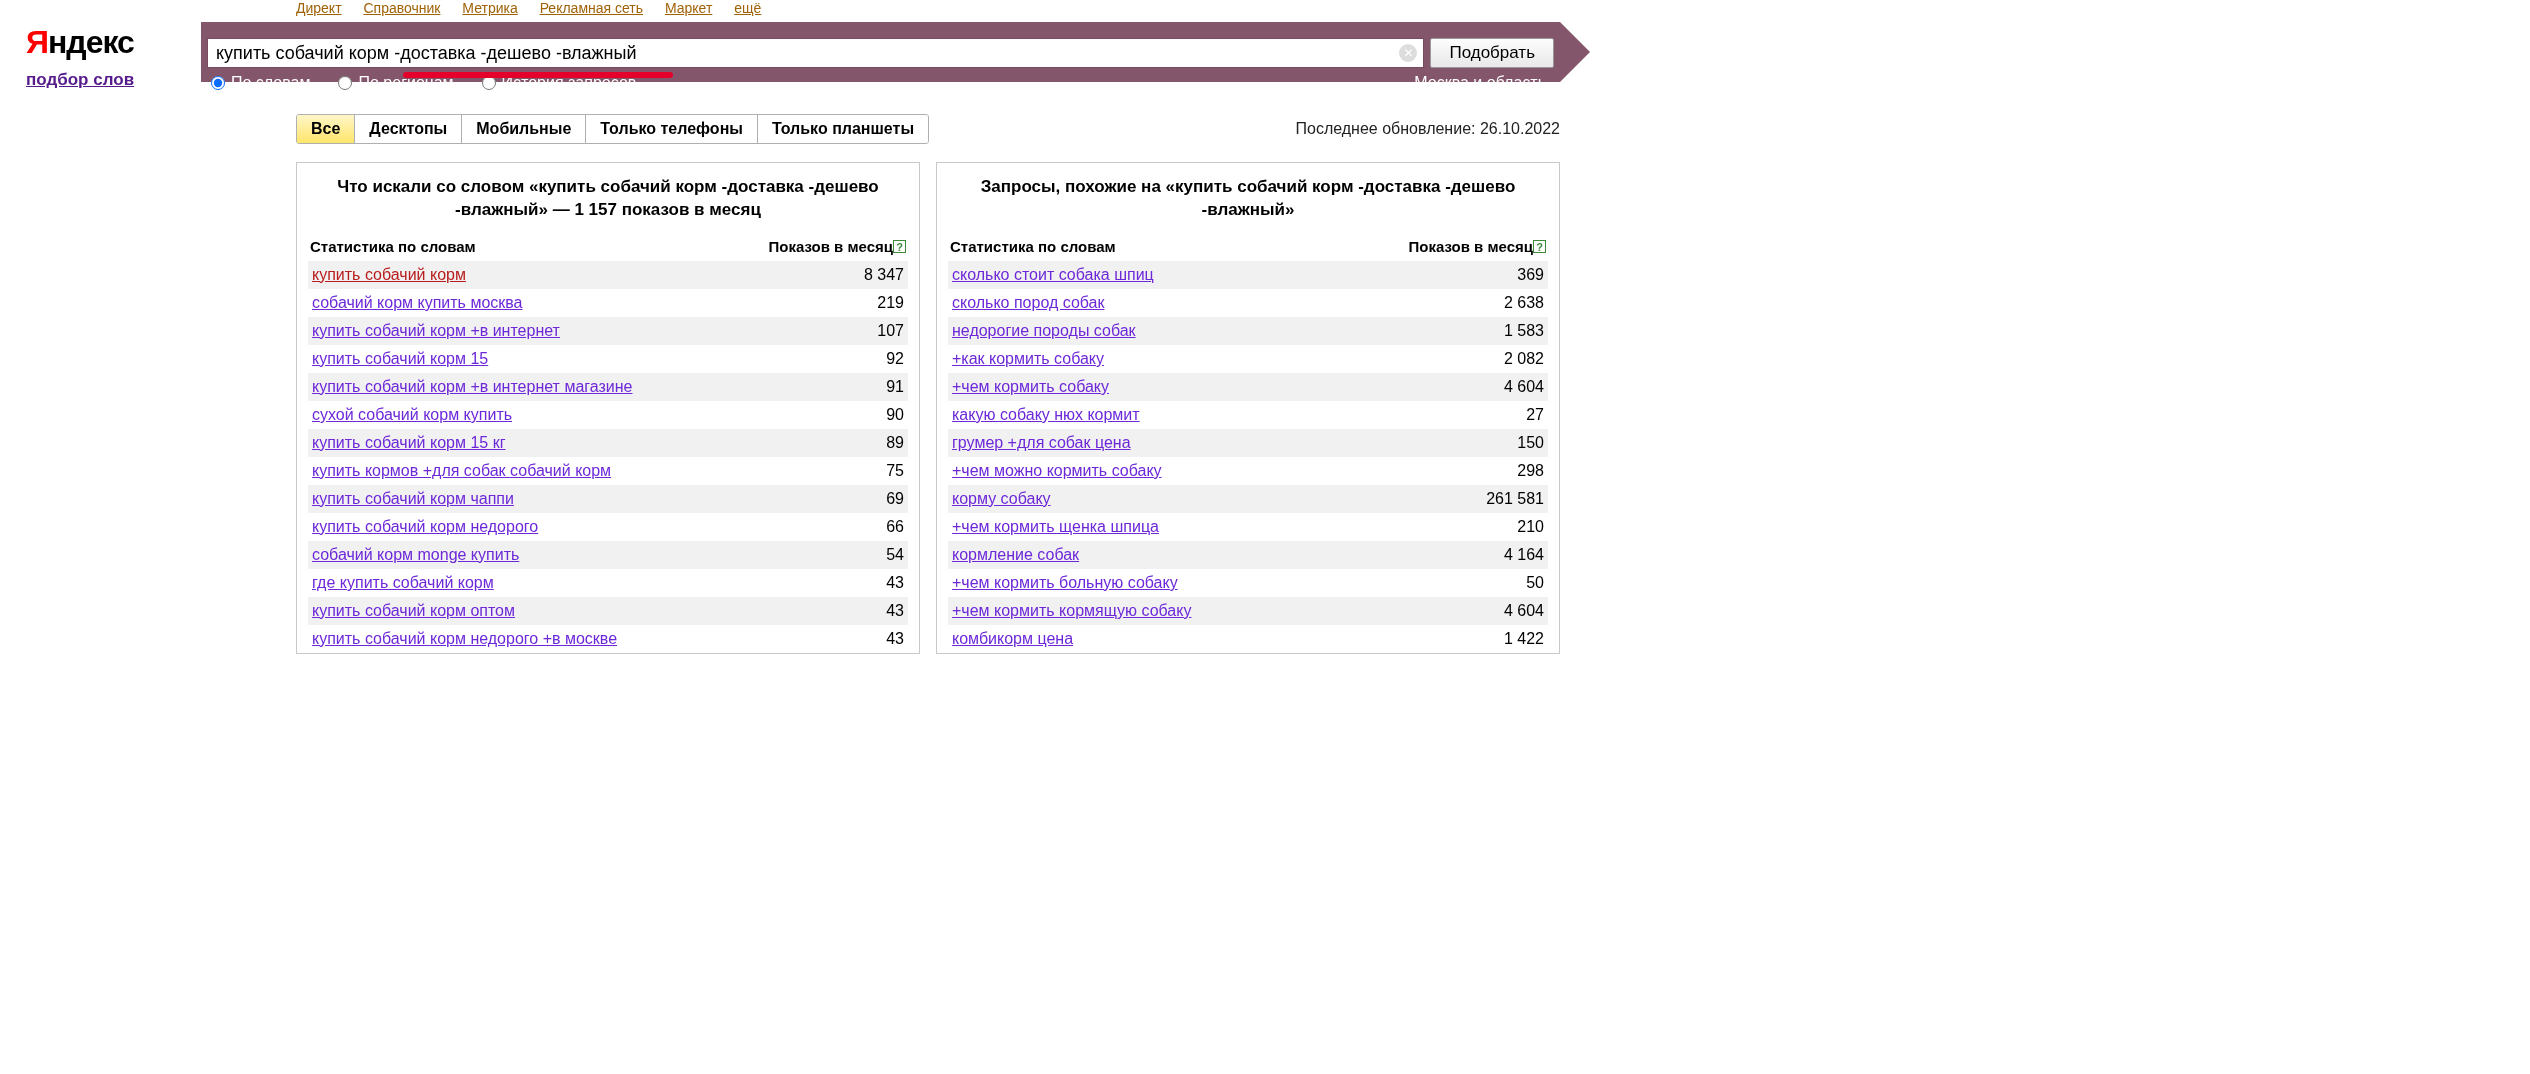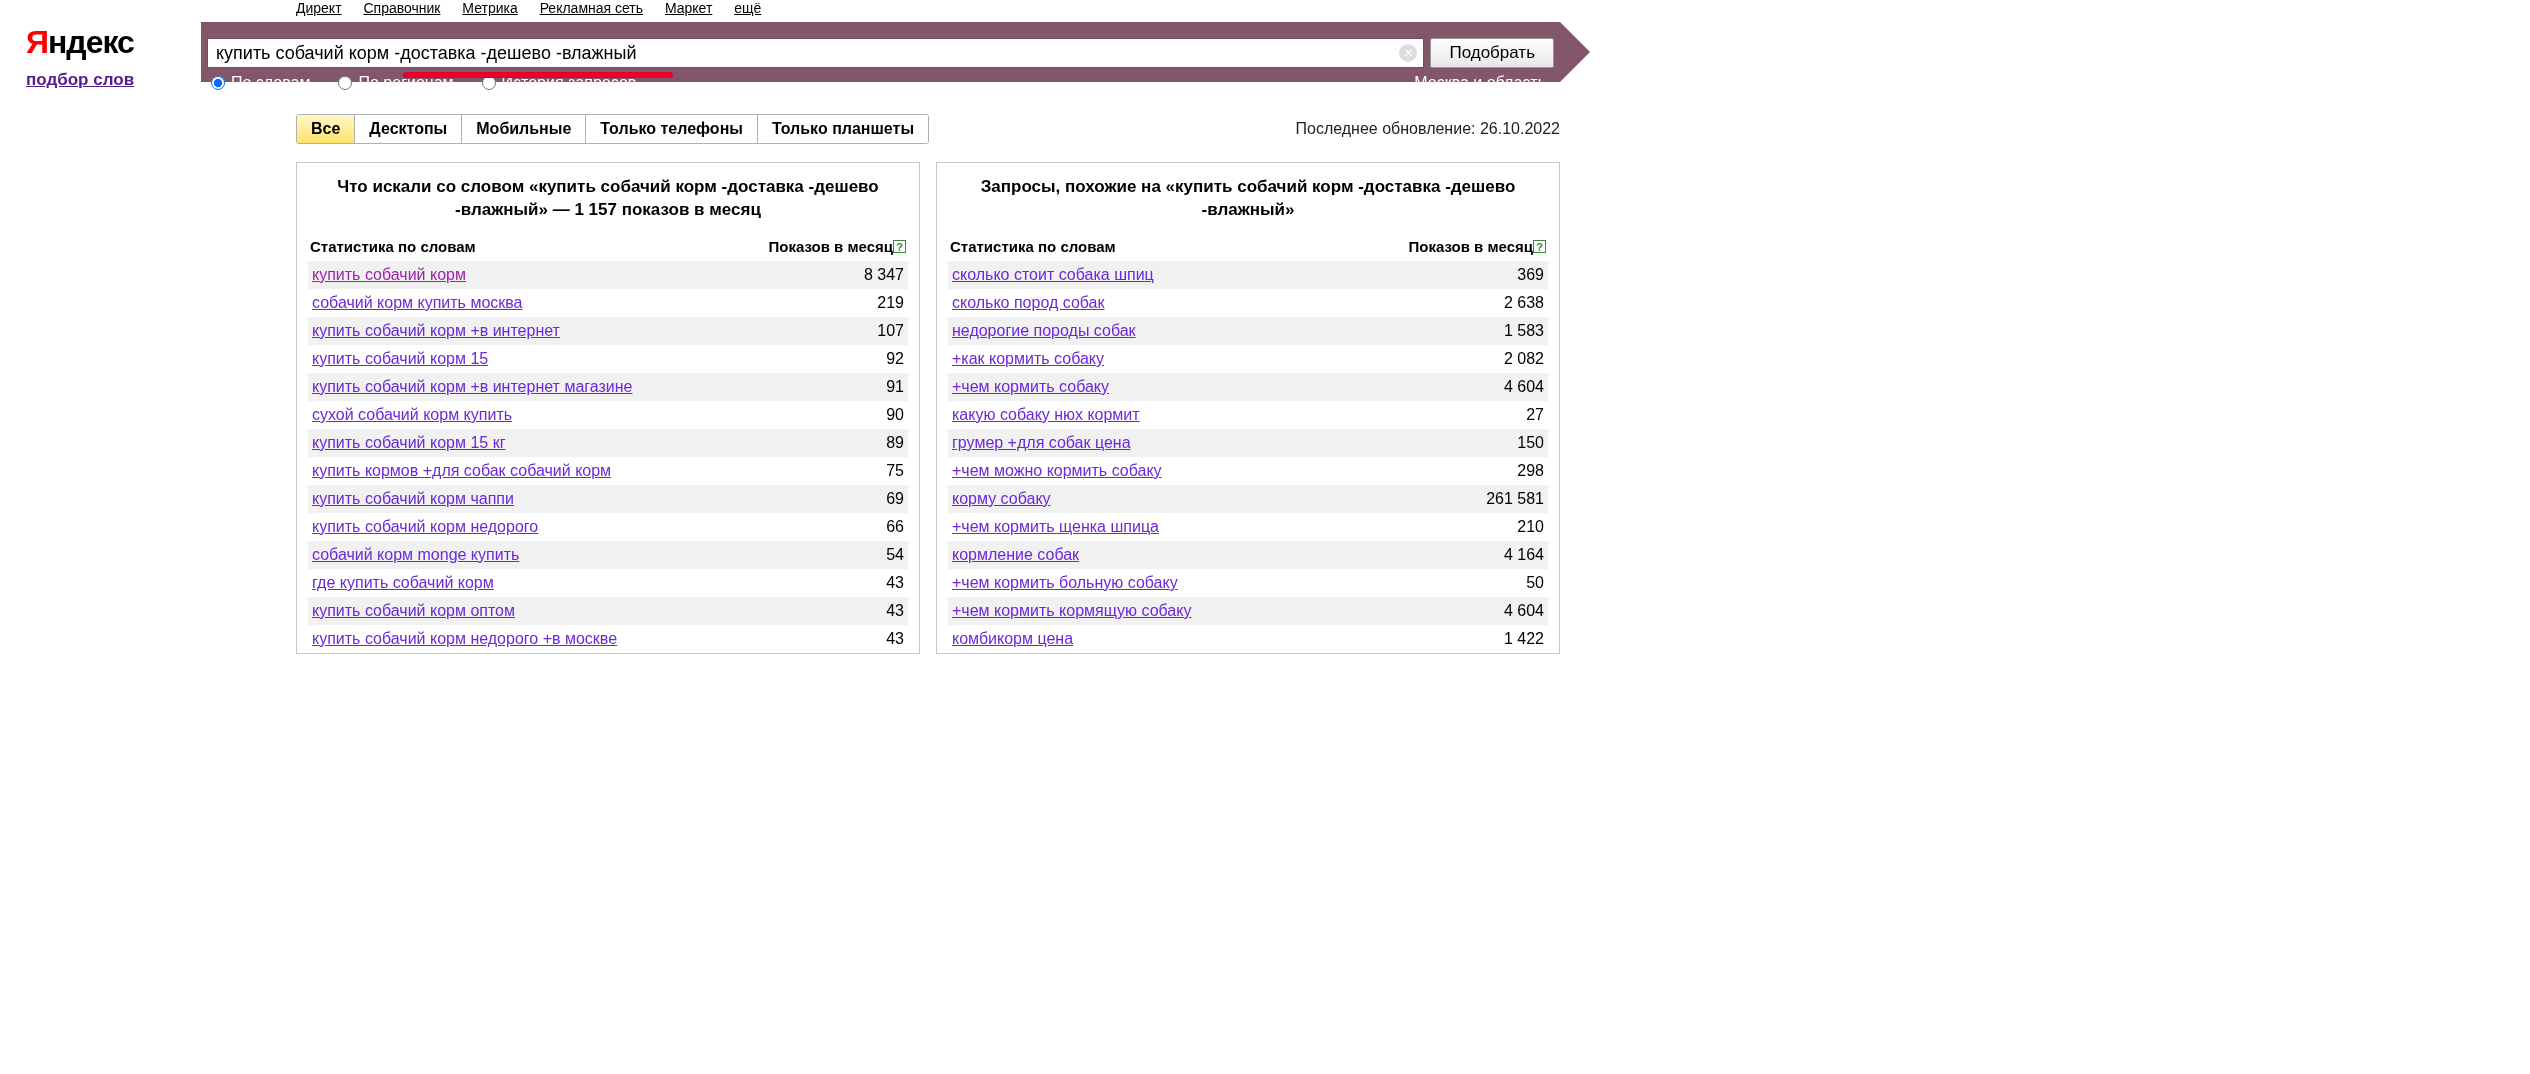--- a/index.html
+++ b/index.html
@@ -13,21 +13,21 @@
     width: 1560px;
     padding: 0 0 0 26px;
   }
   .top-nav {
     margin-left: 270px;
     padding: 0 0 6px 0;
     font-size: 14px;
     color: #888;
   }
   .top-nav a {
-    color: #000000;
+    color: #a16207;
     text-decoration: underline;
     margin-right: 18px;
   }
   .header-row {
     display: flex;
     align-items: flex-start;
     gap: 0;
   }
   .logo-col {
     width: 175px;
@@ -239,21 +239,21 @@
     justify-content: space-between;
     align-items: center;
     padding: 5px 4px;
     font-size: 16px;
   }
   .row:nth-child(odd) { background: #f1f1f1; }
   .row a {
     color: #6d28d9;
     text-decoration: underline;
   }
-  .row a.visited { color: #a21caf; }
+  .row a.visited { color: #b91c1c; }
   .row .val { color: #000; white-space: nowrap; padding-left: 10px; }
   .rows { margin-top: 2px; }
 </style>
 </head>
 <body>
 
 <div class="page">
 
   <div class="top-nav">
     <a>Директ</a>

